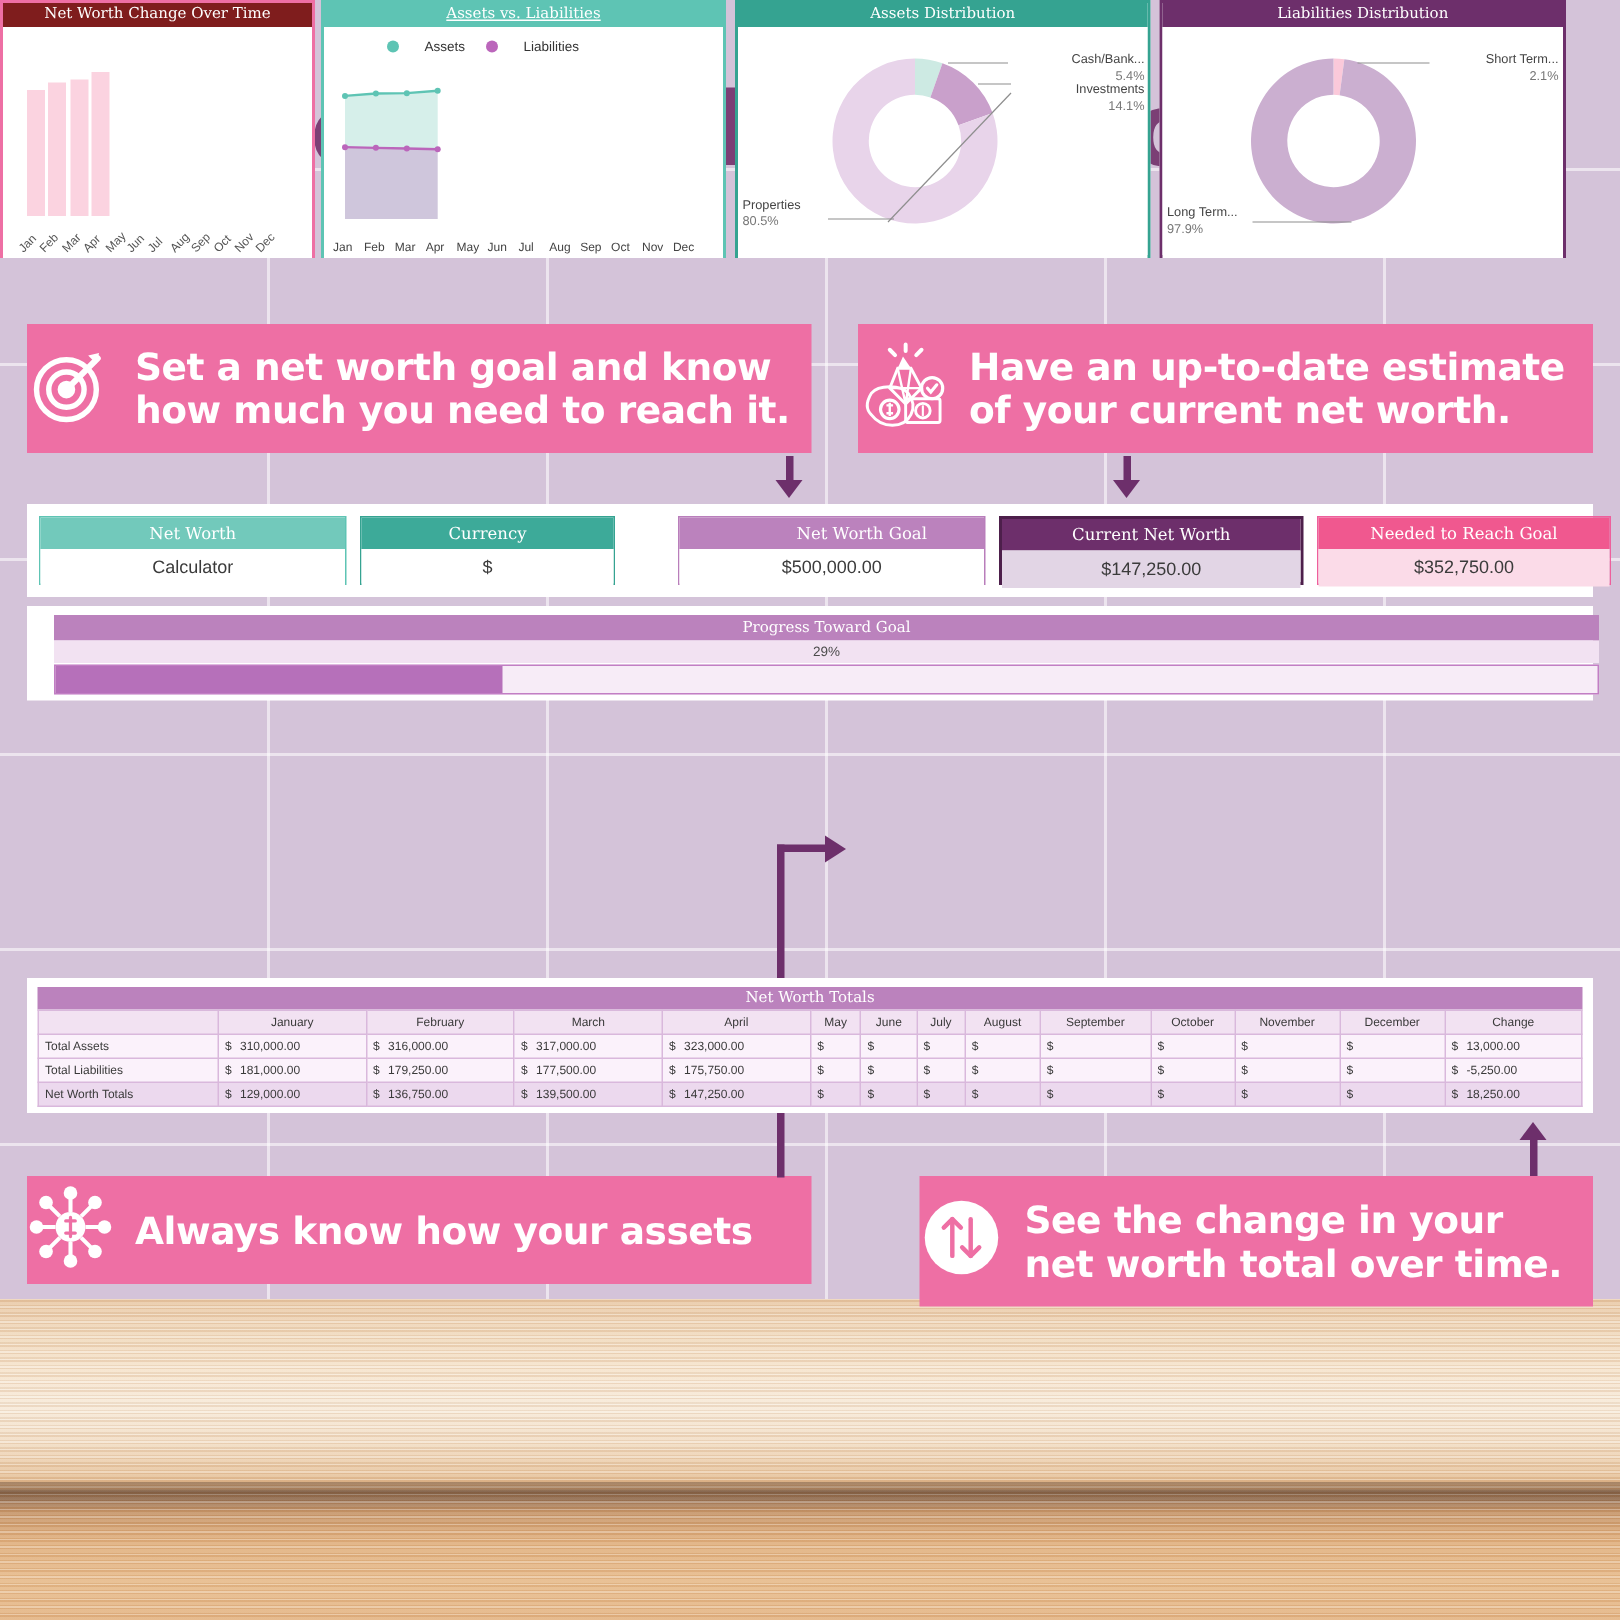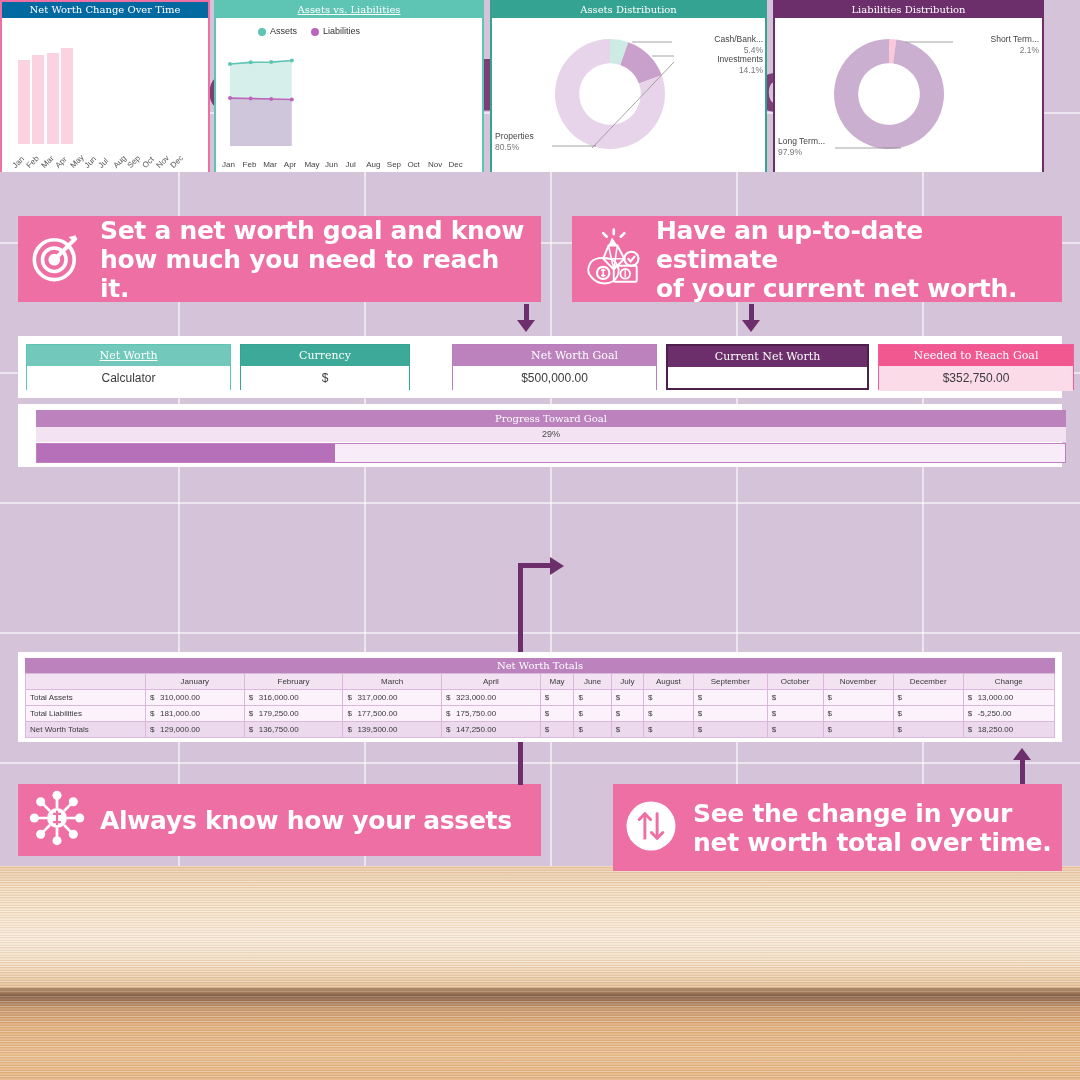--- a/index.html
+++ b/index.html
@@ -47,21 +47,21 @@
     font-size: 68px; font-weight: bold; letter-spacing: -1px;
     color: #7b3f75;
     font-family: "DejaVu Sans", sans-serif;
   }
 
   
   .banner {
     position: absolute;
     background: #ee6fa4;
     display: flex; align-items: center; gap: 14px;
-    padding: 0 10px;
+    padding: 0 0;
     color: #fff;
   }
   .banner .btxt {
     font-size: 25px; font-weight: bold; line-height: 1.16;
     letter-spacing: -.3px;
     font-family: "DejaVu Sans", sans-serif;
   }
   #banner-goal     { left: 18px;  top: 216px; width: 523px; height: 86px; }
   #banner-estimate { left: 572px; top: 216px; width: 490px; height: 86px; }
   #banner-dist     { left: 18px;  top: 784px; width: 523px; height: 72px; }
@@ -116,21 +116,21 @@
   .card .chead {
     height: 21px; line-height: 21px; text-align: center;
     font-size: 11px; color: #fff;
     font-family: "DejaVu Serif", serif;
   }
   .card .cval {
     height: 25px; line-height: 25px; text-align: center;
     font-size: 12px; color: #3b3b3b; background: #fff;
   }
   #card-netw      { left: 8px;   width: 205px; border: 1.5px solid #5ec4b4; }
-  #card-netw .chead { background: #72c9bb; text-decoration: underline; }
+  #card-netw .chead { background: #72c9bb; }
   #card-curr      { left: 222px; width: 170px; border: 1.5px solid #35a391; }
   #card-curr .chead { background: #3daa99; }
   #card-goal      { left: 434px; width: 205px; border: 1.5px solid #b97ebb; }
   #card-goal .chead { background: #bb82bd; padding-left: 40px; }
   #card-current   { left: 648px; width: 203px; border: 2px solid #4d1f4b; }
   #card-current .chead { background: #6d2f6b; }
   #card-current .cval { background: #e2d5e5; }
   #card-needed    { left: 860px; width: 196px; border: 1.5px solid #ee5f9c; }
   #card-needed .chead { background: #f0588f; }
   #card-needed .cval { background: #fbdbe8; }
@@ -154,37 +154,37 @@
 
   
   .panel { position: absolute; top: 0; height: 172px; background: #fff; }
   .panel .ptitle {
     height: 16px; line-height: 16px; text-align: center;
     font-size: 10px; color: #fff;
     font-family: "DejaVu Serif", serif;
   }
   .panel .pbody { position: relative; height: 154px; background: #fff; overflow: hidden; }
   #panel-bar  { left: 0px;   width: 210px; border: 2px solid #ee6fa4; }
-  #panel-bar .ptitle  { background: #0369a1; }
+  #panel-bar .ptitle  { background: #7f1d1d; }
   #panel-area { left: 214px; width: 270px; border: 2px solid #5ec4b4; }
   #panel-area .ptitle { background: #5ec4b4; text-decoration: underline; }
   #panel-adis { left: 490px; width: 277px; border: 2px solid #35a391; }
   #panel-adis .ptitle { background: #35a391; }
   #panel-ldis { left: 773px; width: 271px; border: 2px solid #6d2f6b; }
   #panel-ldis .ptitle { background: #6d2f6b; }
 
   .barcol { position: absolute; bottom: 28px; width: 12px; background: #fbd3e0; }
   .barlabel {
     position: absolute; bottom: 2px;
     font-size: 8px; color: #555;
     transform: rotate(-45deg); transform-origin: left bottom;
     white-space: nowrap;
   }
   .arealabel { position: absolute; bottom: 3px; font-size: 8px; color: #444; }
-  .legend-item { display: inline-flex; align-items: flex-end; gap: 4px; font-size: 9px; color: #333; }
+  .legend-item { display: inline-flex; align-items: center; gap: 17px; font-size: 9px; color: #333; }
   .legend-dot { width: 8px; height: 8px; border-radius: 50%; display: inline-block; }
 
   .donut-lbl { position: absolute; font-size: 8.5px; color: #444; line-height: 1.25; white-space: nowrap; }
   .donut-lbl .pct { color: #777; }
 
   
   #tbl-wrap { position: absolute; left: 7px; top: 6px; width: 1030px; }
   #tbl-title {
     height: 15px; line-height: 15px; text-align: center;
     background: #bb82bd; color: #fff; font-size: 10px;
@@ -317,20 +317,21 @@
   <div class="card" id="card-curr">
     <div class="chead">Currency</div>
     <div class="cval">$</div>
   </div>
   <div class="card" id="card-goal">
     <div class="chead">Net Worth Goal</div>
     <div class="cval">$500,000.00</div>
   </div>
   <div class="card" id="card-current">
     <div class="chead">Current Net Worth</div>
+    <div class="cval">$147,250.00</div>
   </div>
   <div class="card" id="card-needed">
     <div class="chead">Needed to Reach Goal</div>
     <div class="cval">$352,750.00</div>
   </div>
 </div>
 
 <div class="sheet" id="sheet-prog">
   <div id="prog-inner">
     <div id="prog-title">Progress Toward Goal</div>

